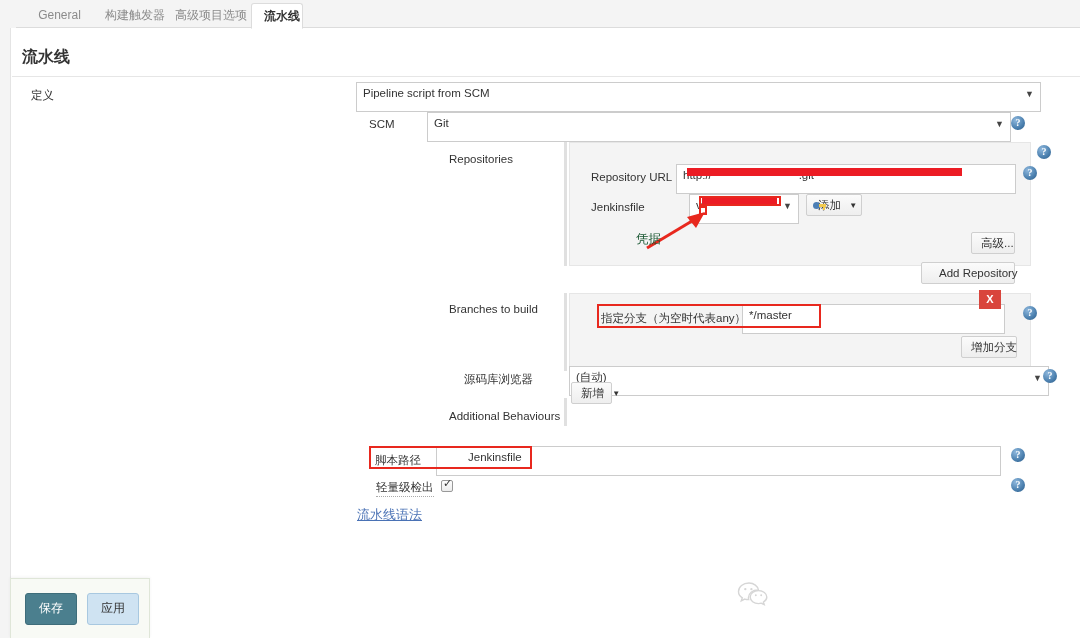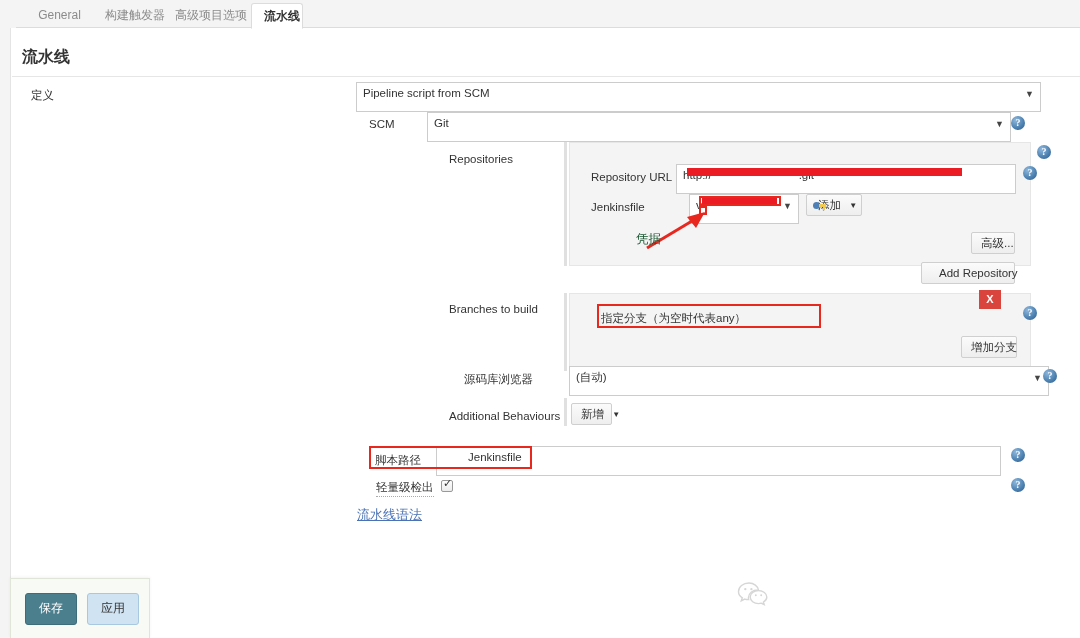--- a/index.html
+++ b/index.html
@@ -402,37 +402,40 @@
 
   <div class="lbl" style="left:438px;top:275px;">Branches to build</div>
   <div class="block-bar" style="left:553px;top:265px;height:78px;"></div>
   <div class="block" style="left:558px;top:265px;width:462px;height:78px;"></div>
 
   <div id="branch-delete" style="left:968px;top:262px;">
     <span>X</span>
   </div>
 
   <div class="lbl" style="left:590px;top:283px;">指定分支（为空时代表any）</div>
+  <div class="txt" style="left:731px;top:276px;width:263px;">
+    <span>*/master</span>
+  </div>
   <div class="redbox" style="left:586px;top:276px;width:224px;height:24px;"></div>
   <div class="help-icon" style="left:1012px;top:278px;">?</div>
 
   <div class="btn" style="left:950px;top:308px;width:56px;">
     <span>增加分支</span>
   </div>
 
   <div class="lbl" style="left:453px;top:344px;">源码库浏览器</div>
   <div class="sel" style="left:558px;top:338px;width:480px;">
     <span>(自动)</span>
     <span class="caret">▼</span>
   </div>
   <div class="help-icon" style="left:1032px;top:341px;">?</div>
 
   <div class="lbl" style="left:438px;top:382px;">Additional Behaviours</div>
   <div class="block-bar" style="left:553px;top:370px;height:28px;"></div>
-  <div class="btn" style="left:560px;top:375px;width:41px;">
+  <div class="btn" style="left:560px;top:354px;width:41px;">
     <span>新增</span>
     <span class="bcaret">▼</span>
   </div>
 
   <div class="lbl" style="left:364px;top:425px;">脚本路径</div>
   <div class="txt" style="left:425px;top:418px;width:565px;padding-left:31px;">
     <span>Jenkinsfile</span>
   </div>
   <div class="redbox" style="left:358px;top:418px;width:163px;height:23px;"></div>
   <div class="help-icon" style="left:1000px;top:420px;">?</div>

